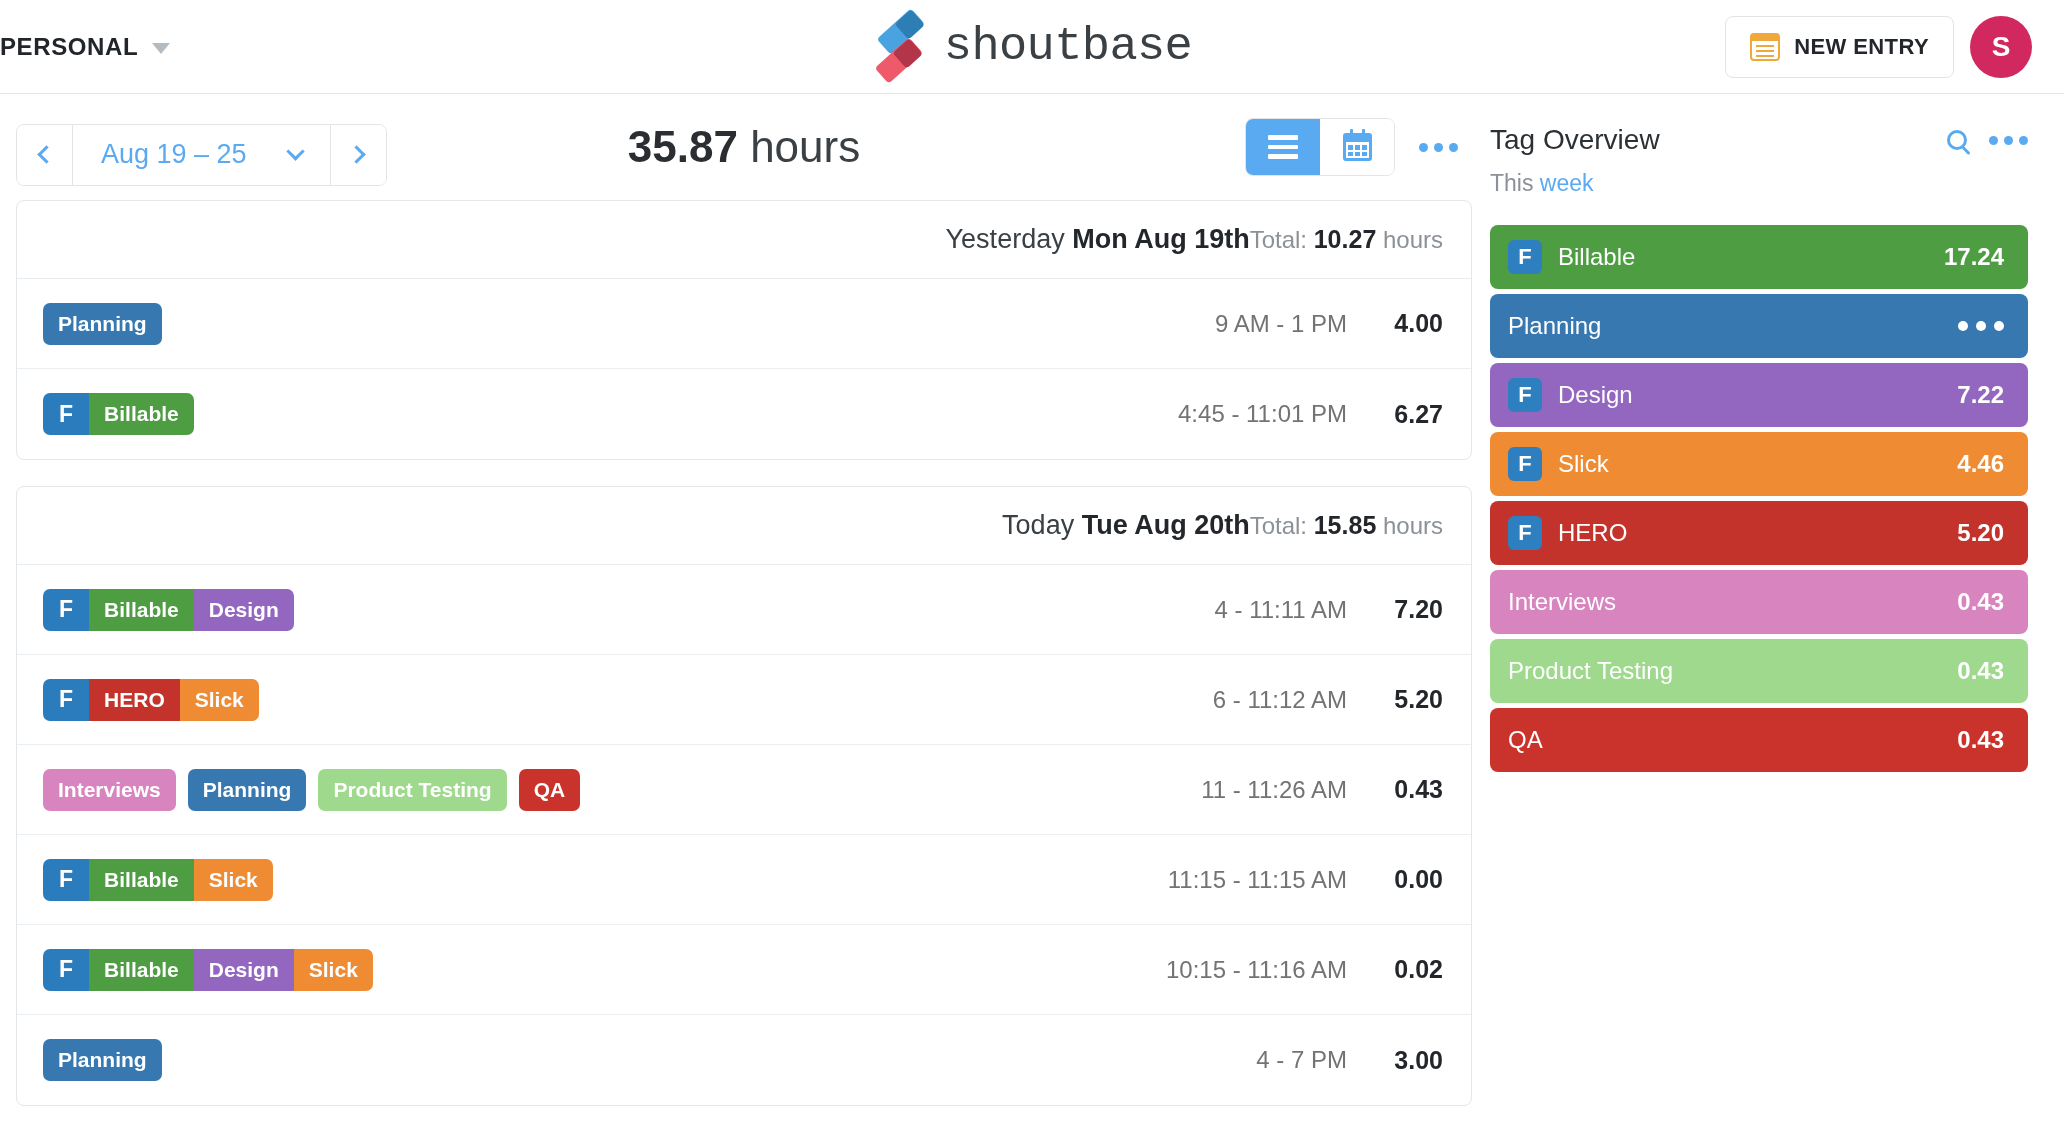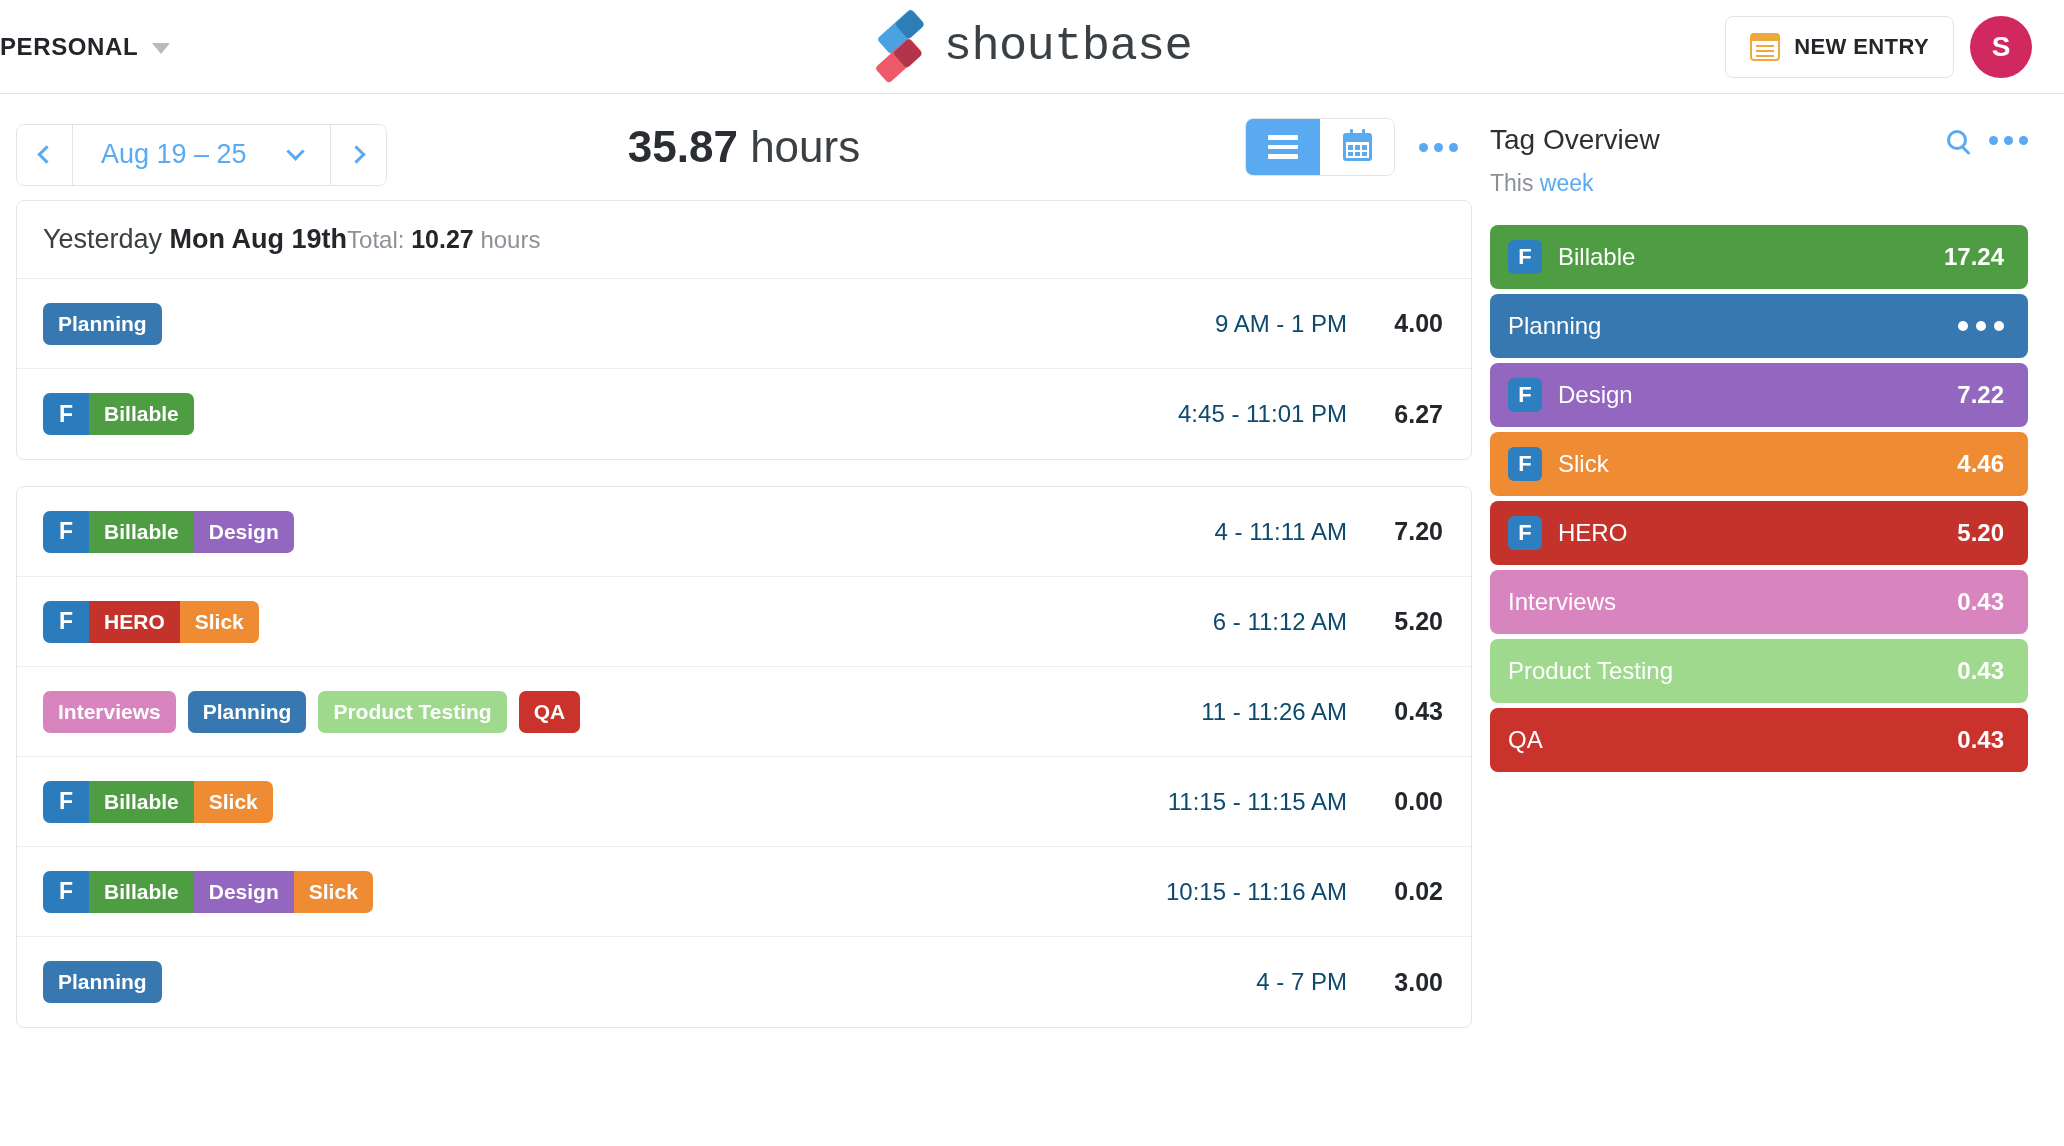--- a/index.html
+++ b/index.html
@@ -190,21 +190,21 @@
     display: block;
   }
 
   
   .day-card {
     border: 1px solid #e4e7ea; border-radius: 8px;
     background: #fff; margin-bottom: 26px; overflow: hidden;
   }
   .day-header {
     height: 78px; display: flex; align-items: center;
-    justify-content: flex-start;
+    justify-content: flex-end;
     padding: 0 28px 0 26px;
     border-bottom: 1px solid #e9ecee;
   }
   .day-title { font-size: 27px; color: #3b4044; }
   .day-title b { font-weight: bold; color: #23272b; }
   .day-total { font-size: 24px; color: #8b9197; }
   .day-total b { font-weight: bold; color: #23272b; font-size: 25px; }
 
   .entry-row {
     height: 90px; display: flex; align-items: center;
@@ -220,21 +220,21 @@
     border-radius: 7px; overflow: hidden; height: 42px;
   }
   .seg {
     display: flex; align-items: center; justify-content: center;
     height: 100%; padding: 0 15px;
     color: #fff; font-size: 21px; font-weight: bold;
     white-space: nowrap;
   }
   .seg.f { padding: 0 16px; font-size: 23px; }
   .entry-right { display: flex; align-items: center; gap: 30px; }
-  .entry-time { font-size: 24px; color: #0c4a6e; white-space: nowrap; }
+  .entry-time { font-size: 24px; color: #737373; white-space: nowrap; }
   .entry-amount {
     font-size: 25px; font-weight: bold; color: #23272b;
     min-width: 66px; text-align: right;
   }
 
   
   .tagov-head {
     display: flex; align-items: center; justify-content: space-between;
     padding-right: 36px;
   }
@@ -386,20 +386,24 @@
                 <span class="seg" style="background: rgb(79, 157, 67);">Billable</span>
               </div>
             </div>
             <div class="entry-right">
               <span class="entry-time">4:45 - 11:01 PM</span>
               <span class="entry-amount">6.27</span>
             </div>
           </div>
         </div>
         <div class="day-card">
+          <div class="day-header">
+            <span class="day-title"><span>Today</span> <b>Tue Aug 20th</b></span>
+            <span class="day-total"><span>Total:</span> <b>15.85</b> <span>hours</span></span>
+          </div>
           <div class="entry-row">
             <div class="tag-group">
               <div class="pill">
                 <span class="seg f" style="background: rgb(42, 124, 189);">F</span>
                 <span class="seg" style="background: rgb(79, 157, 67);">Billable</span>
                 <span class="seg" style="background: rgb(147, 102, 191);">Design</span>
               </div>
             </div>
             <div class="entry-right">
               <span class="entry-time">4 - 11:11 AM</span>

